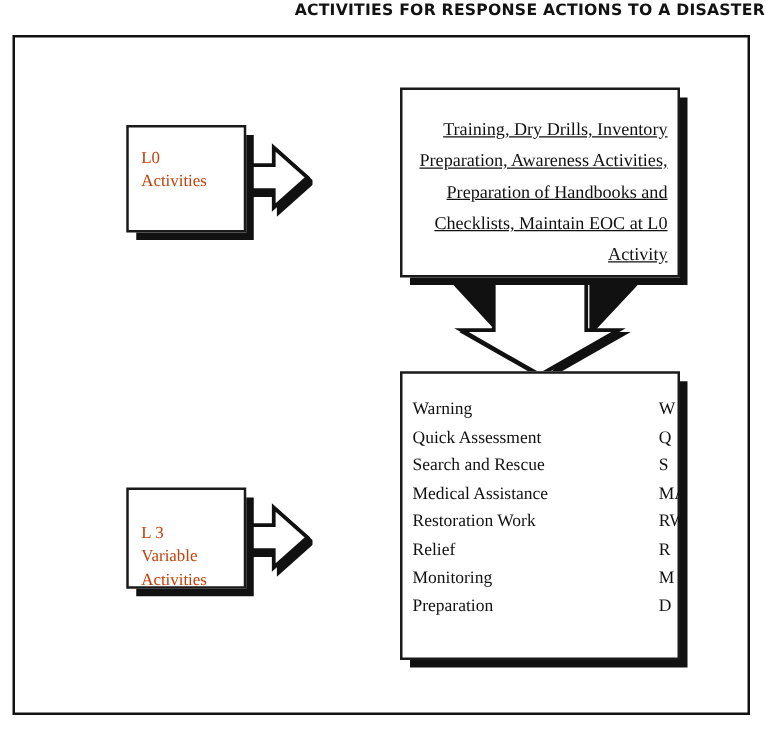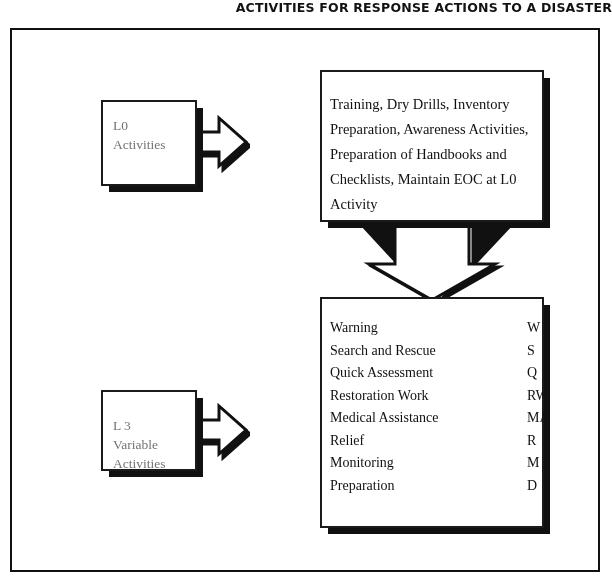--- a/index.html
+++ b/index.html
@@ -65,21 +65,21 @@
     top: 390px;
     width: 96px;
     height: 81px;
   }
   .level-text {
     position: absolute;
     left: 10px;
     top: 14px;
     font-size: 13.5px;
     line-height: 19px;
-    color: #737373;
+    color: #c2410c;
   }
   #box-l3 .level-text { top: 24px; }
   .level-text div { white-space: nowrap; }
 
   
   .arrow-right {
     position: absolute;
     width: 64px;
     height: 64px;
     z-index: 2;
@@ -92,24 +92,25 @@
     left: 320px;
     top: 70px;
     width: 224px;
     height: 152px;
   }
   #process-text {
     position: absolute;
     left: 8px;
     right: 8px;
     top: 20px;
-    text-align: left;
+    text-align: right;
     font-size: 14.5px;
     line-height: 25px;
     color: #111111;
+    text-decoration: underline;
   }
 
   
   #arrow-down {
     position: absolute;
     left: 355px;
     top: 216px;
     width: 155px;
     height: 86px;
     z-index: 2;
@@ -191,36 +192,36 @@
   <polygon points="3,2 40,2 40,48 14,48 77,84 140,48 114,48 114,2 152,2" fill="#ffffff" stroke="#111111" stroke-width="3" stroke-linejoin="miter"></polygon>
 </svg>
 
 <div class="shadow-box" id="box-activities">
   <div id="activity-list">
     <div class="activity-row">
       <span class="activity-name">Warning</span>
       <span class="activity-abbr">W</span>
     </div>
     <div class="activity-row">
+      <span class="activity-name">Quick Assessment</span>
+      <span class="activity-abbr">Q</span>
+    </div>
+    <div class="activity-row">
       <span class="activity-name">Search and Rescue</span>
       <span class="activity-abbr">S</span>
     </div>
     <div class="activity-row">
-      <span class="activity-name">Quick Assessment</span>
-      <span class="activity-abbr">Q</span>
+      <span class="activity-name">Medical Assistance</span>
+      <span class="activity-abbr">MA</span>
     </div>
     <div class="activity-row">
       <span class="activity-name">Restoration Work</span>
       <span class="activity-abbr">RW</span>
     </div>
     <div class="activity-row">
-      <span class="activity-name">Medical Assistance</span>
-      <span class="activity-abbr">MA</span>
-    </div>
-    <div class="activity-row">
       <span class="activity-name">Relief</span>
       <span class="activity-abbr">R</span>
     </div>
     <div class="activity-row">
       <span class="activity-name">Monitoring</span>
       <span class="activity-abbr">M</span>
     </div>
     <div class="activity-row">
       <span class="activity-name">Preparation</span>
       <span class="activity-abbr">D</span>

